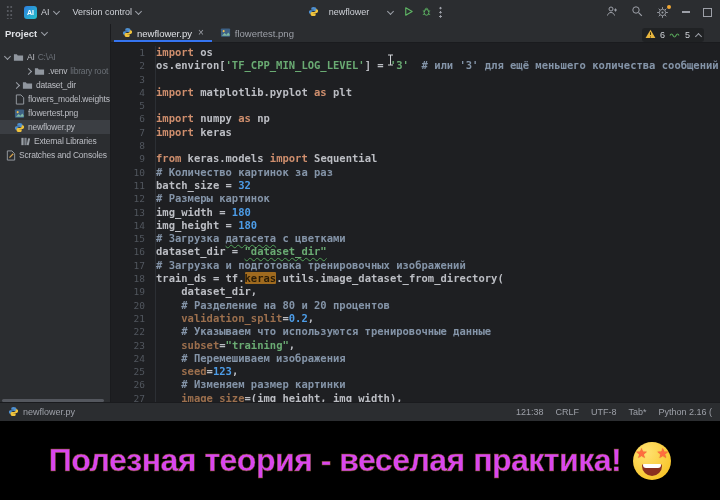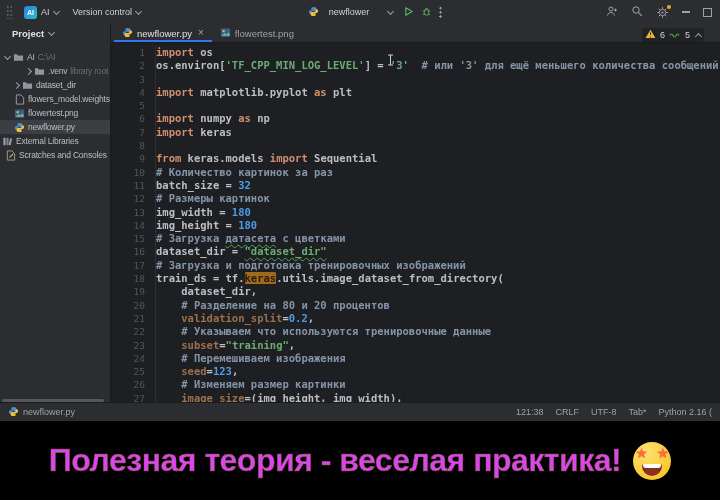--- a/index.html
+++ b/index.html
@@ -26,21 +26,21 @@
   .gear-wrap{position:relative;display:flex}
   .gear-dot{position:absolute;top:-1px;right:-2px;width:4px;height:4px;border-radius:50%;background:#f0a734}
   .minimize{width:8px;height:1.5px;background:#9da0a8;display:inline-block}
   .maximize{width:7px;height:7px;border:1.2px solid #9da0a8;display:inline-block}
 
   
   .main{position:absolute;top:24px;bottom:18px;left:0;right:0;display:flex}
 
   
   .project-panel{width:110px;flex:none;background:#2b2d30;position:relative;overflow:hidden}
-  .pp-header{display:flex;align-items:center;gap:5px;padding:4px 6px 3px 12px;color:#dfe1e5;
+  .pp-header{display:flex;align-items:center;gap:5px;padding:4px 6px 3px 5px;color:#dfe1e5;
              font-size:9.5px;font-weight:bold}
   .tree{margin-top:8px}
   .tree-row{height:14px;display:flex;align-items:center;gap:3px;font-size:8.5px;letter-spacing:-.2px;
             color:#bcbec4;white-space:nowrap;overflow:hidden}
   .tree-row.selected{background:#3b3e43}
   .tree-row .meta{color:#6b7077}
   .tree-row .ticon{flex:none;display:flex;width:11px;justify-content:center}
   .pp-hscroll{position:absolute;bottom:1px;left:2px;width:102px;height:3px;border-radius:2px;background:#54575e}
   .resize-handle{width:1px;flex:none;background:#1a1b1e}
 
@@ -213,21 +213,21 @@
           </div>
           <div class="tree-row selected" style="padding-left: 14px;">
             <span class="ticon">
               <svg width="11" height="11" viewBox="0 0 12 12">
                 <path d="M6 1C4 1 3.6 1.9 3.6 2.8V4h2.5v.5H2.6C1.6 4.5 1 5.3 1 6.5s.6 2 1.6 2h1V7.3c0-1 .9-1.8 1.9-1.8h2.2c.8 0 1.5-.7 1.5-1.5V2.8C9.2 1.9 8 1 6 1z" fill="#4e8fd0"></path>
                 <path d="M6 11c2 0 2.4-.9 2.4-1.8V8H5.9v-.5h3.5c1 0 1.6-.8 1.6-2s-.6-2-1.6-2h-1v1.2c0 1-.9 1.8-1.9 1.8H4.3c-.8 0-1.5.7-1.5 1.5v1.2C2.8 10.1 4 11 6 11z" fill="#f0c33c"></path>
               </svg>
             </span>
             <span>newflower.py</span>
           </div>
-          <div class="tree-row" style="padding-left: 2px;">
+          <div class="tree-row" style="padding-left: 20px;">
             <span class="ticon">
               <svg width="11" height="11" viewBox="0 0 12 12">
                 <rect x="1.5" y="2" width="2.4" height="8" fill="#9aa0a6"></rect>
                 <rect x="4.8" y="2" width="2.4" height="8" fill="#7f858c"></rect>
                 <rect x="8.1" y="2.5" width="2.2" height="7.5" fill="#9aa0a6" transform="rotate(12 9.2 6.2)"></rect>
               </svg>
             </span>
             <span>External Libraries</span>
           </div>
           <div class="tree-row" style="padding-left: 5px;">

